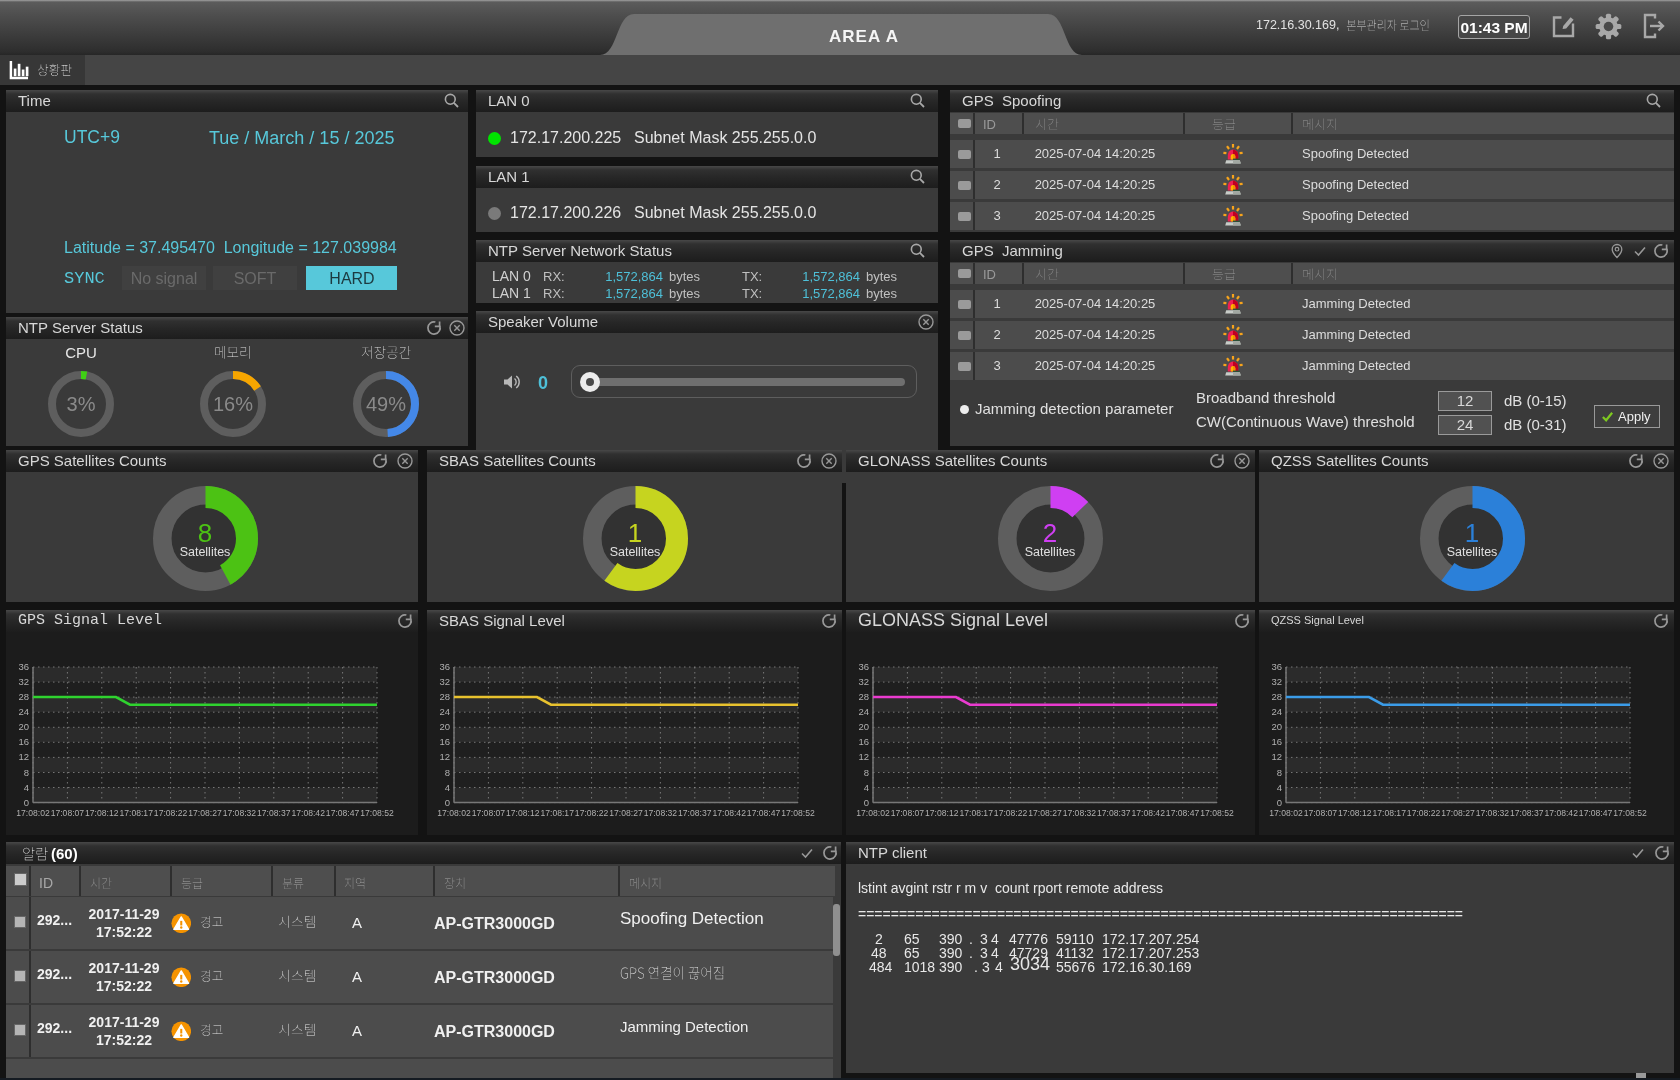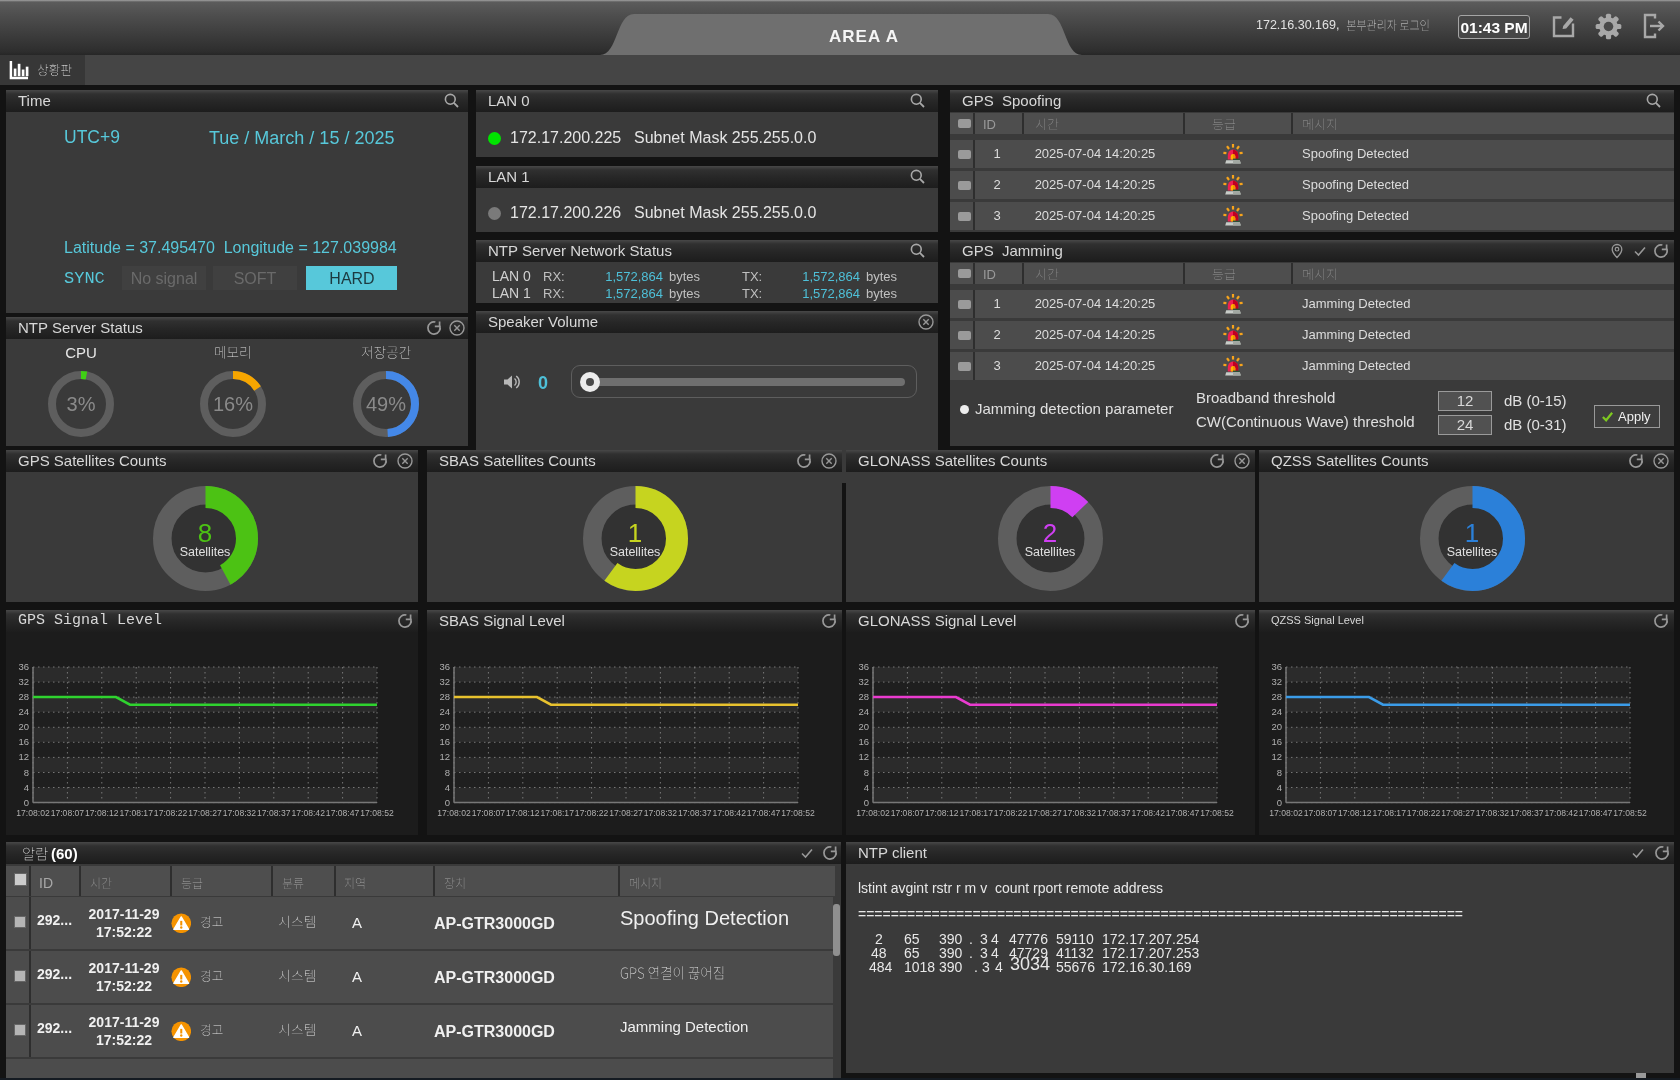--- a/index.html
+++ b/index.html
@@ -585,21 +585,21 @@
       <text x="233.4" y="206.1" font-size="8.6" fill="#b0b0b0" text-anchor="middle" font-family="Liberation Sans">17:08:32</text>
       <text x="267.8" y="206.1" font-size="8.6" fill="#b0b0b0" text-anchor="middle" font-family="Liberation Sans">17:08:37</text>
       <text x="302.2" y="206.1" font-size="8.6" fill="#b0b0b0" text-anchor="middle" font-family="Liberation Sans">17:08:42</text>
       <text x="336.6" y="206.1" font-size="8.6" fill="#b0b0b0" text-anchor="middle" font-family="Liberation Sans">17:08:47</text>
       <text x="371.0" y="206.1" font-size="8.6" fill="#b0b0b0" text-anchor="middle" font-family="Liberation Sans">17:08:52</text>
       <polyline points="27,87.1 110,87.1 124,94.7 371,94.7" fill="none" stroke="#e8c22e" stroke-width="2.5"></polyline>
     </svg>
   </div>
 <div style="position:absolute;left:846px;top:610px;width:409px;height:225px;background:#3a3a3a">
     <div style="position:absolute;left:0;top:0;width:409px;height:22px;background:linear-gradient(180deg,#484848 0px,#303030 4px,#262626 55%,#1d1d1d 100%)"></div>
-    <div style="position:absolute;font-size:15px;color:#d8d8d8;font-family:'Liberation Sans',sans-serif;white-space:pre;line-height:15px;left:12px;top:3.3px;">GLONASS Signal Level</div>
+    <div style="position:absolute;font-size:18px;color:#d8d8d8;font-family:'Liberation Sans',sans-serif;white-space:pre;line-height:15px;left:12px;top:3.3px;">GLONASS Signal Level</div>
     <svg style="position:absolute;left:388px;top:3px" width="16" height="16" viewBox="0 0 16 16">
       <path d="M9.4 2.0 A6.1 6.1 0 1 0 13.7 5.7" fill="none" stroke="#989898" stroke-width="1.7"></path>
       <path d="M13.6 1.4 L13.6 6.4 L8.8 6.4" fill="none" stroke="#989898" stroke-width="1.7"></path>
     </svg>
     <svg style="position:absolute;left:0;top:0" width="409" height="225" viewBox="0 0 409 225">
       <rect x="0" y="22" width="409" height="203" fill="#1c1c1c"></rect>
       <rect x="27" y="57.0" width="344" height="15.1" fill="#2b2b2b"></rect>
       <rect x="27" y="72.1" width="344" height="15.1" fill="#1f1f1f"></rect>
       <rect x="27" y="87.1" width="344" height="15.1" fill="#2b2b2b"></rect>
       <rect x="27" y="102.2" width="344" height="15.1" fill="#1f1f1f"></rect>
@@ -792,21 +792,21 @@
         <path fill="#ebebeb" d="M6.5 -8.5H10.1V-8.1H6.5ZM6.3 -6.0H10.0V-5.6H6.3ZM10.0 -11.0H10.4V-3.6H10.0ZM6.4 -10.0H6.9Q6.9 -8.6 6.1 -7.4Q5.4 -6.2 4.1 -5.3Q2.9 -4.4 1.2 -3.9L1.0 -4.2Q2.6 -4.7 3.8 -5.6Q5.0 -6.4 5.7 -7.5Q6.4 -8.6 6.4 -9.9ZM1.6 -10.0H6.7V-9.6H1.6ZM6.6 -3.5Q7.8 -3.5 8.7 -3.2Q9.5 -3.0 10.0 -2.5Q10.5 -2.0 10.5 -1.3Q10.5 -0.6 10.0 -0.1Q9.5 0.3 8.7 0.6Q7.8 0.9 6.6 0.9Q5.4 0.9 4.6 0.6Q3.7 0.3 3.2 -0.1Q2.8 -0.6 2.8 -1.3Q2.8 -2.0 3.2 -2.5Q3.7 -3.0 4.6 -3.2Q5.4 -3.5 6.6 -3.5ZM6.6 -3.1Q5.6 -3.1 4.8 -2.9Q4.1 -2.6 3.6 -2.2Q3.2 -1.8 3.2 -1.3Q3.2 -0.8 3.6 -0.4Q4.1 0.0 4.8 0.2Q5.6 0.5 6.6 0.5Q7.7 0.5 8.4 0.2Q9.2 0.0 9.6 -0.4Q10.0 -0.8 10.0 -1.3Q10.0 -1.8 9.6 -2.2Q9.2 -2.6 8.4 -2.9Q7.7 -3.1 6.6 -3.1Z M14.4 -9.6H22.2V-9.2H14.4ZM13.2 -1.4H24.0V-1.0H13.2ZM17.8 -5.8H18.2V-1.2H17.8ZM22.0 -9.6H22.4V-8.4Q22.4 -7.7 22.4 -6.9Q22.4 -6.1 22.3 -5.2Q22.2 -4.2 22.0 -3.1L21.6 -3.2Q21.9 -4.8 21.9 -6.1Q22.0 -7.3 22.0 -8.4Z"></path>
       </g>
     </svg>
     <svg style="position:absolute;left:271.7px;top:68.8px;overflow:visible" width="39" height="20" viewBox="0 -16.2 39 20.3">
       <g transform="scale(1.0 1)">
         <path fill="#ebebeb" d="M4.3 -10.2H4.7V-7.6Q4.7 -6.7 4.4 -5.8Q4.1 -4.9 3.6 -4.1Q3.0 -3.3 2.4 -2.7Q1.8 -2.1 1.2 -1.8L0.9 -2.2Q1.4 -2.5 2.0 -3.0Q2.6 -3.6 3.2 -4.3Q3.7 -5.1 4.0 -5.9Q4.3 -6.7 4.3 -7.6ZM4.4 -10.2H4.8V-7.6Q4.8 -6.7 5.1 -5.9Q5.4 -5.1 6.0 -4.4Q6.5 -3.7 7.1 -3.1Q7.7 -2.6 8.3 -2.3L8.0 -2.0Q7.4 -2.3 6.8 -2.9Q6.1 -3.4 5.6 -4.2Q5.0 -4.9 4.7 -5.8Q4.4 -6.7 4.4 -7.6ZM10.3 -11.4H10.8V0.9H10.3Z M19.0 -10.4H19.4V-9.4Q19.4 -8.6 19.1 -7.9Q18.8 -7.2 18.2 -6.7Q17.7 -6.1 17.0 -5.6Q16.4 -5.2 15.8 -4.9Q15.1 -4.6 14.6 -4.4L14.4 -4.8Q14.8 -4.9 15.4 -5.2Q16.0 -5.5 16.7 -5.9Q17.3 -6.3 17.8 -6.9Q18.4 -7.4 18.7 -8.0Q19.0 -8.7 19.0 -9.4ZM19.1 -10.4H19.5V-9.4Q19.5 -8.7 19.8 -8.1Q20.2 -7.4 20.7 -6.9Q21.3 -6.3 21.9 -5.9Q22.5 -5.5 23.1 -5.2Q23.7 -4.9 24.2 -4.8L23.9 -4.4Q23.4 -4.6 22.8 -4.9Q22.2 -5.2 21.5 -5.6Q20.9 -6.1 20.3 -6.7Q19.8 -7.2 19.4 -7.9Q19.1 -8.6 19.1 -9.4ZM13.7 -1.3H24.9V-0.9H13.7Z M32.0 -8.2H34.3V-7.8H32.0ZM27.2 -5.4H28.0Q29.0 -5.4 29.8 -5.4Q30.6 -5.4 31.2 -5.5Q31.9 -5.6 32.6 -5.8L32.7 -5.3Q32.0 -5.2 31.3 -5.1Q30.6 -5.0 29.8 -5.0Q29.0 -5.0 28.0 -5.0H27.2ZM27.2 -10.5H31.9V-10.1H27.7V-5.1H27.2ZM27.5 -8.1H31.4V-7.6H27.5ZM36.4 -11.4H36.9V-3.9H36.4ZM34.1 -11.2H34.5V-4.1H34.1ZM29.0 -3.2H36.9V0.7H29.0ZM36.4 -2.8H29.5V0.3H36.4Z"></path>
       </g>
     </svg>
     <div style="position:absolute;font-size:15px;color:#f0f0f0;font-family:'Liberation Sans',sans-serif;white-space:pre;line-height:15px;left:346px;top:73.3px;">A</div>
     <div style="position:absolute;font-size:16px;color:#f0f0f0;font-family:'Liberation Sans',sans-serif;white-space:pre;line-height:16px;font-weight:700;left:428px;top:73.5px;">AP-GTR3000GD</div>
-    <div style="position:absolute;font-size:20px;color:#f0f0f0;font-family:'Liberation Sans',sans-serif;white-space:pre;line-height:15px;left:614px;top:69.3px;">Spoofing Detection</div>
+    <div style="position:absolute;font-size:17px;color:#f0f0f0;font-family:'Liberation Sans',sans-serif;white-space:pre;line-height:15px;left:614px;top:69.3px;">Spoofing Detection</div>
     <div style="position:absolute;left:0px;top:109px;width:829px;height:52px;background:#4c4c4c"></div>
     <div style="position:absolute;left:23px;top:109px;width:2px;height:52px;background:#2e2e2e"></div>
     <div style="position:absolute;left:8px;top:128px;width:12px;height:12px;background:#b5b5b5;border:1px solid #666"></div>
     <div style="position:absolute;font-size:14px;color:#f0f0f0;font-family:'Liberation Sans',sans-serif;white-space:pre;line-height:14px;font-weight:700;left:31px;top:125.2px;">292...</div>
     <div style="position:absolute;font-size:14px;color:#f0f0f0;font-family:'Liberation Sans',sans-serif;white-space:pre;line-height:14px;font-weight:700;left:118px;top:119.2px;transform:translateX(-50%);">2017-11-29</div>
     <div style="position:absolute;font-size:14px;color:#f0f0f0;font-family:'Liberation Sans',sans-serif;white-space:pre;line-height:14px;font-weight:700;left:118px;top:137.2px;transform:translateX(-50%);">17:52:22</div>
     <svg style="position:absolute;left:164.75px;top:124.75px" width="20.5" height="20.5" viewBox="0 0 24 24">
       <circle cx="12" cy="12" r="11.5" fill="#f59300"></circle>
       <path d="M12 4.6 L20.6 19.2 L3.4 19.2 Z" fill="#fff" stroke="#fff" stroke-width="1.6" stroke-linejoin="round"></path>
       <line x1="12" y1="9.2" x2="12" y2="14.6" stroke="#f59300" stroke-width="2.4"></line>

